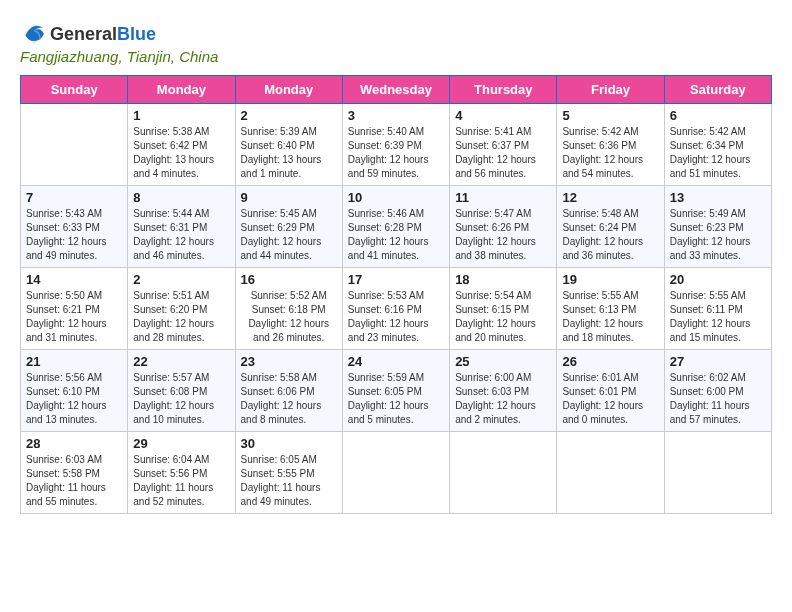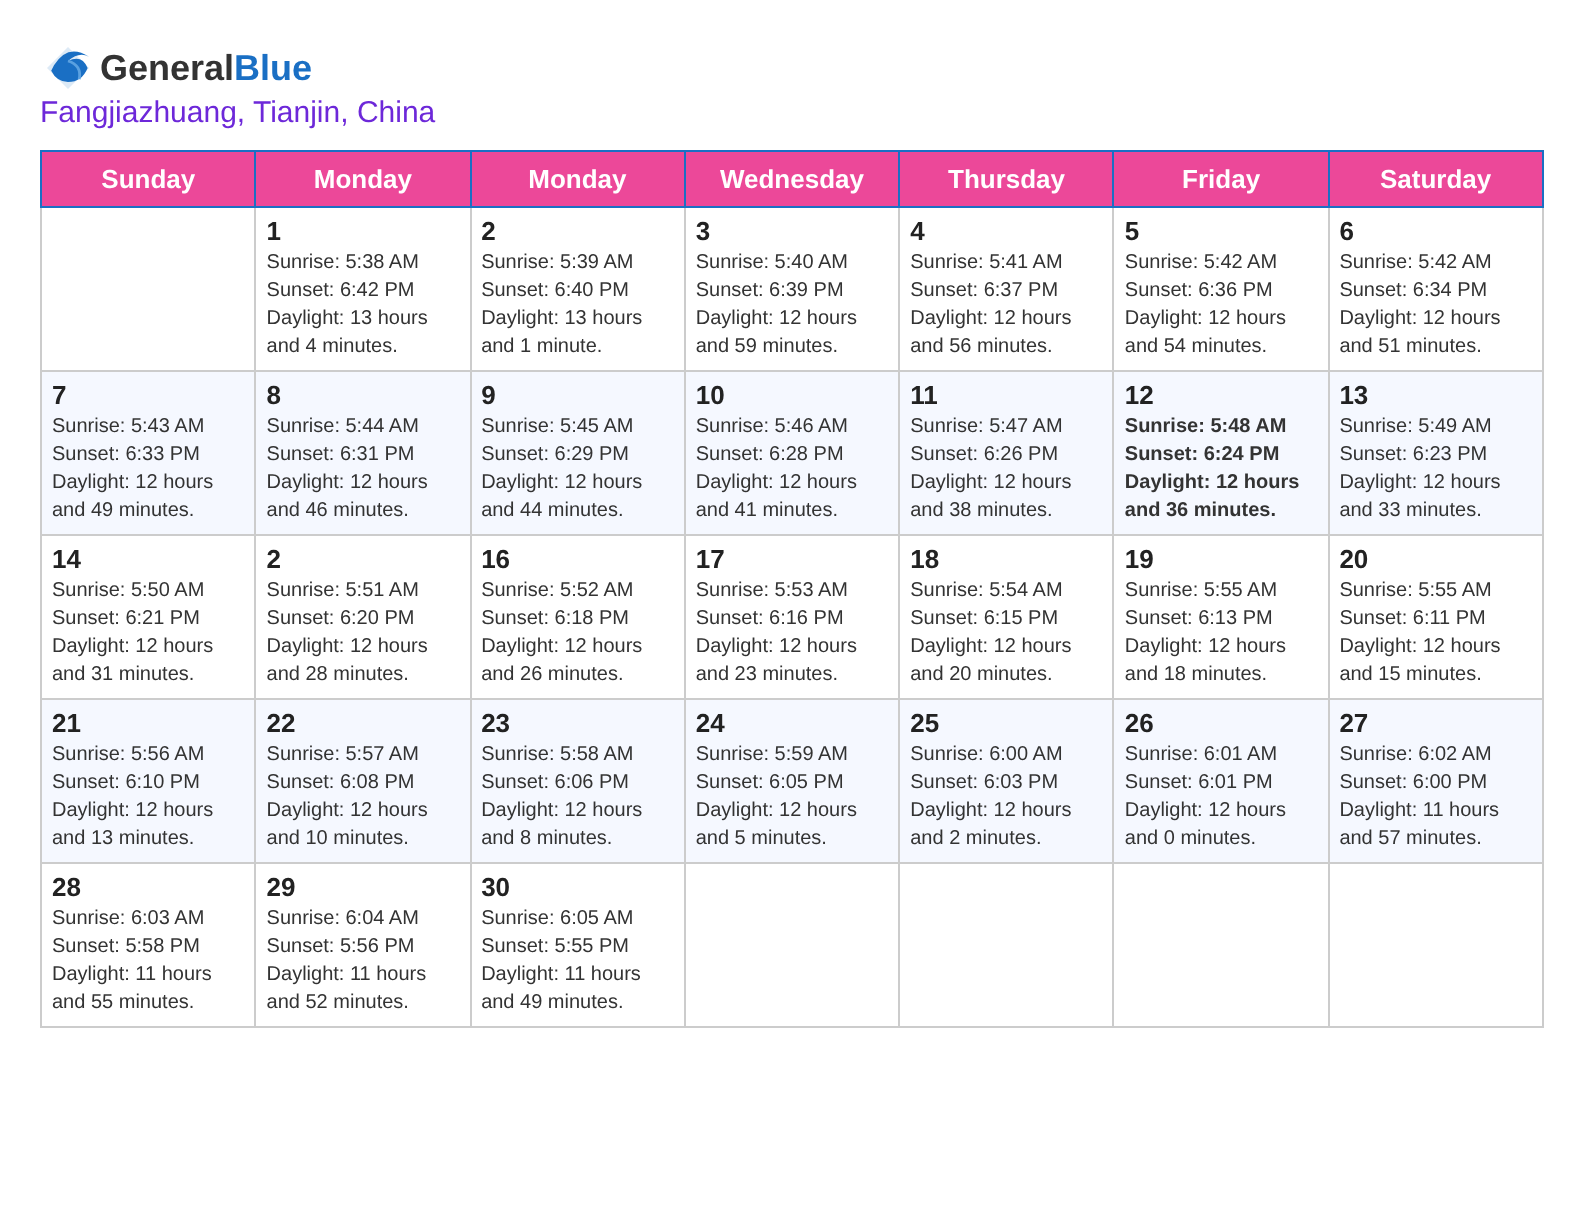--- a/index.html
+++ b/index.html
@@ -39,21 +39,22 @@
     .title-area {
       text-align: right;
     }
     .month-title {
       font-size: 32px;
       font-weight: bold;
       color: #222;
     }
     .subtitle {
       font-size: 15px;
-      color: #6d28d9;
+      color: #4d7c0f;
+      font-style: italic;
     }
     .calendar {
       width: 100%;
       border-collapse: collapse;
       border: 1px solid #ccc;
     }
     .calendar th {
       background-color: #ec4899;
       color: #fff;
       font-size: 13px;
@@ -202,21 +203,21 @@
         </td>
         <td>
           <span class="day-number">11</span>
           <div class="day-info" style="white-space: pre-line;">Sunrise: 5:47 AM
 Sunset: 6:26 PM
 Daylight: 12 hours
 and 38 minutes.</div>
         </td>
         <td>
           <span class="day-number">12</span>
-          <div class="day-info" style="white-space: pre-line; font-weight: bold;">Sunrise: 5:48 AM
+          <div class="day-info" style="white-space: pre-line;">Sunrise: 5:48 AM
 Sunset: 6:24 PM
 Daylight: 12 hours
 and 36 minutes.</div>
         </td>
         <td>
           <span class="day-number">13</span>
           <div class="day-info" style="white-space: pre-line;">Sunrise: 5:49 AM
 Sunset: 6:23 PM
 Daylight: 12 hours
 and 33 minutes.</div>
@@ -232,21 +233,21 @@
         </td>
         <td>
           <span class="day-number">2</span>
           <div class="day-info" style="white-space: pre-line;">Sunrise: 5:51 AM
 Sunset: 6:20 PM
 Daylight: 12 hours
 and 28 minutes.</div>
         </td>
         <td>
           <span class="day-number">16</span>
-          <div class="day-info" style="white-space: pre-line;">Sunrise: 5:52 AM
+          <div class="day-info" style="white-space: pre-line; text-align: center;">Sunrise: 5:52 AM
 Sunset: 6:18 PM
 Daylight: 12 hours
 and 26 minutes.</div>
         </td>
         <td>
           <span class="day-number">17</span>
           <div class="day-info" style="white-space: pre-line;">Sunrise: 5:53 AM
 Sunset: 6:16 PM
 Daylight: 12 hours
 and 23 minutes.</div>

